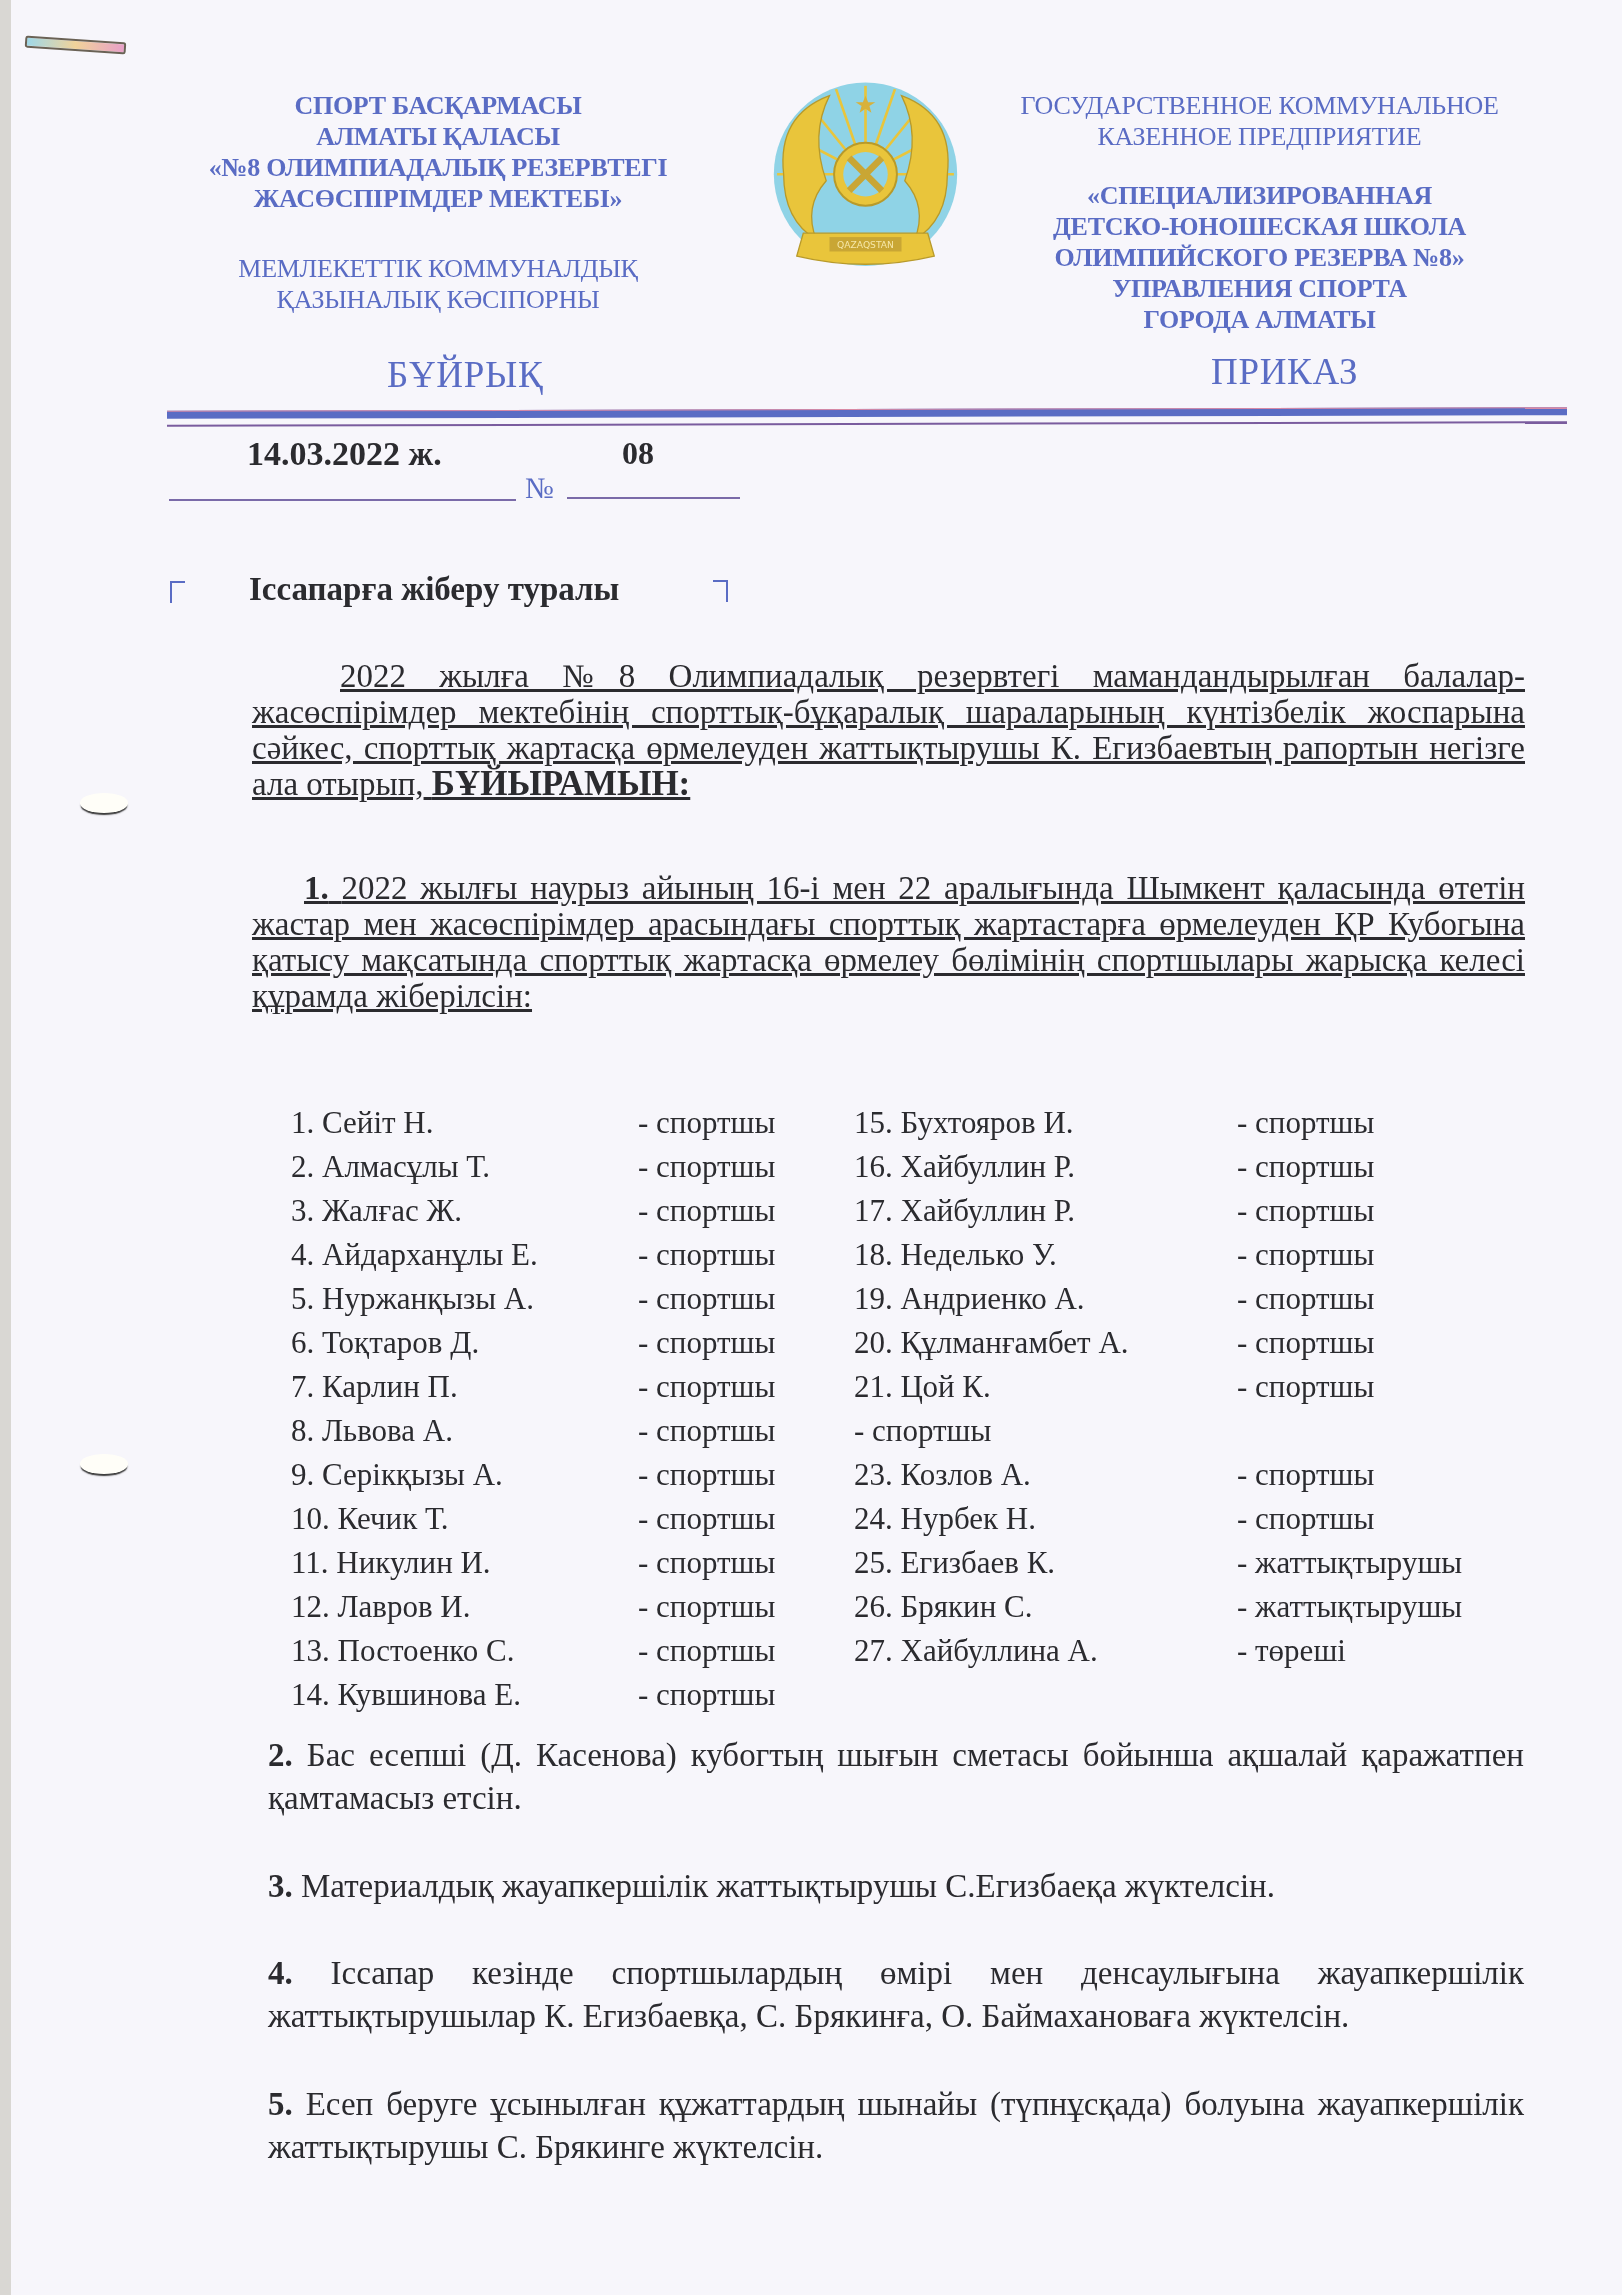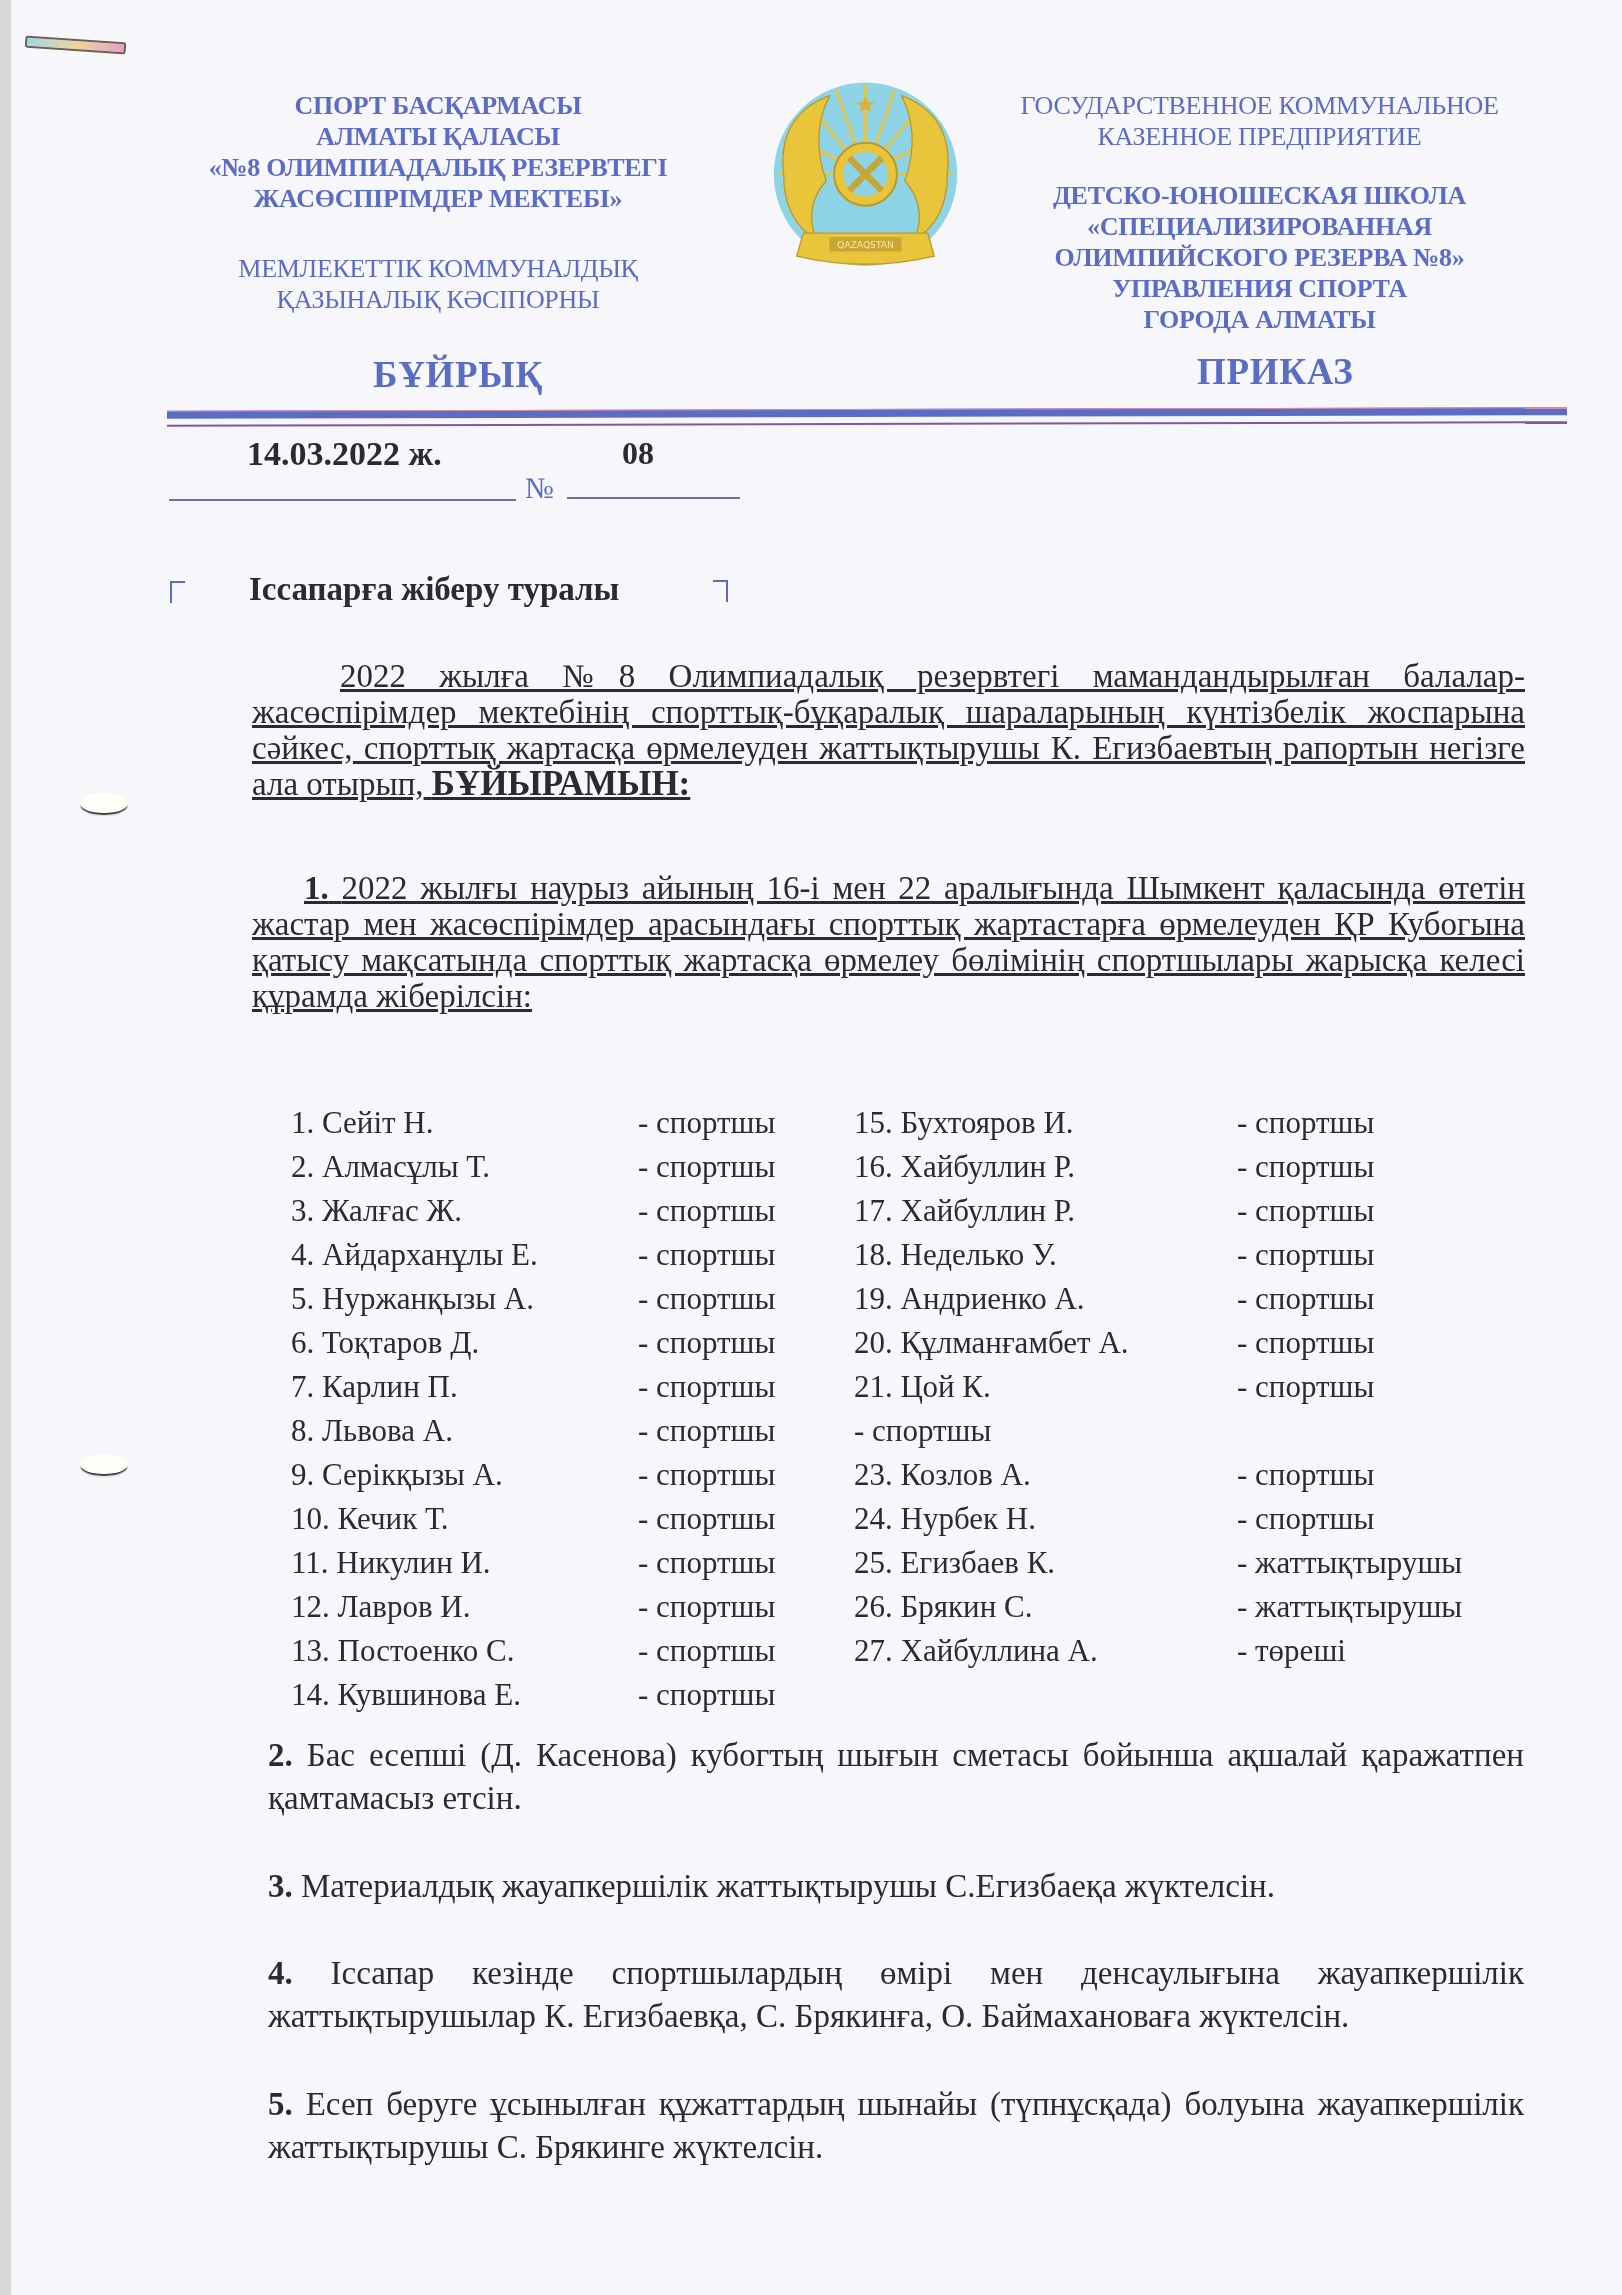--- a/index.html
+++ b/index.html
@@ -19,21 +19,21 @@
 
   .hdr-left, .hdr-right { position: absolute; text-align: center; }
   .hdr-left { left: 183px; width: 510px; top: 90px; }
   .hdr-right { left: 988px; width: 543px; top: 90px; }
   .hb { font-weight: bold; font-size: 26px; line-height: 31px; letter-spacing: -0.3px; }
   .hn { font-size: 26px; line-height: 31px; letter-spacing: -0.3px; }
   .gap { height: 39px; }
 
   .emblem { position: absolute; left: 764px; top: 76px; width: 203px; height: 203px; }
 
-  .title-kz, .title-ru { position: absolute; font-weight: bold; font-size: 37px; letter-spacing: 0.7px; }
+  .title-kz, .title-ru { position: absolute; font-weight: normal; font-size: 37px; letter-spacing: 0.7px; margin-left: 14px; }
   .title-kz { left: 373px; top: 353px; }
   .title-ru { left: 1197px; top: 350px; }
 
   .rule-thick { position: absolute; left: 167px; top: 409px; width: 1400px; height: 6.5px;
     background: #5a6cc4; border-top: 1.3px solid #d98aa5; transform: rotate(-0.15deg); }
   .rule-thin { position: absolute; left: 167px; top: 423px; width: 1400px; height: 2px;
     background: #7a5c9e; transform: rotate(-0.15deg); }
 
   .date { position: absolute; left: 247px; top: 435px; font-weight: bold; font-size: 34px; }
   .num { position: absolute; left: 622px; top: 435px; font-weight: bold; font-size: 32px; }
@@ -106,22 +106,22 @@
   <polygon points="155,30 159,40 170,40 161,46 164,56 155,50 146,56 149,46 140,40 151,40" fill="#d8b13a"></polygon>
   <path d="M60 240 L250 240 L260 275 Q155 300 50 275Z" fill="#e9c53b" stroke="#b89a2a" stroke-width="2"></path>
   <rect x="100" y="246" width="110" height="22" fill="#c9a634"></rect>
   <text x="155" y="263" text-anchor="middle" font-size="14" fill="#f6e7a8" font-family="DejaVu Sans, sans-serif">QAZAQSTAN</text>
 </svg>
 
 <div class="hdr-right blue">
   <div class="hn">ГОСУДАРСТВЕННОЕ КОММУНАЛЬНОЕ</div>
   <div class="hn">КАЗЕННОЕ ПРЕДПРИЯТИЕ</div>
   <div class="gap" style="height:27.5px"></div>
+  <div class="hb">«СПЕЦИАЛИЗИРОВАННАЯ</div>
   <div class="hb">ДЕТСКО-ЮНОШЕСКАЯ ШКОЛА</div>
-  <div class="hb">«СПЕЦИАЛИЗИРОВАННАЯ</div>
   <div class="hb">ОЛИМПИЙСКОГО РЕЗЕРВА №8»</div>
   <div class="hb">УПРАВЛЕНИЯ СПОРТА</div>
   <div class="hb">ГОРОДА АЛМАТЫ</div>
 </div>
 
 <div class="title-kz blue">БҰЙРЫҚ</div>
 <div class="title-ru blue">ПРИКАЗ</div>
 
 <div class="rule-thick"></div>
 <div class="rule-thin"></div>

